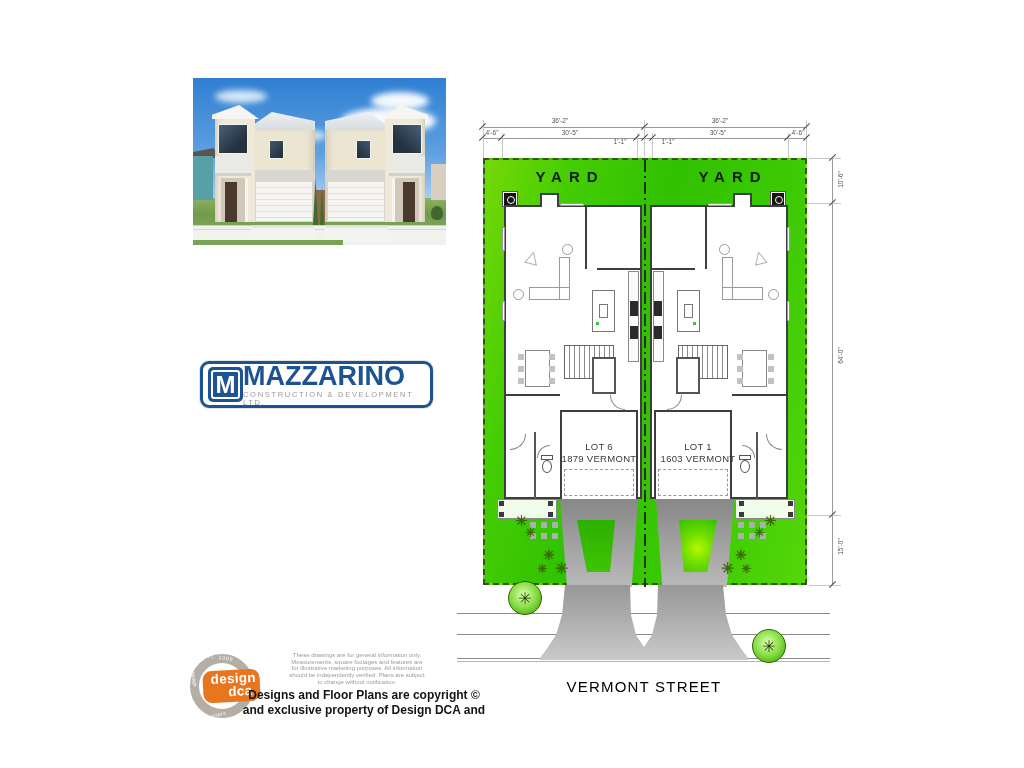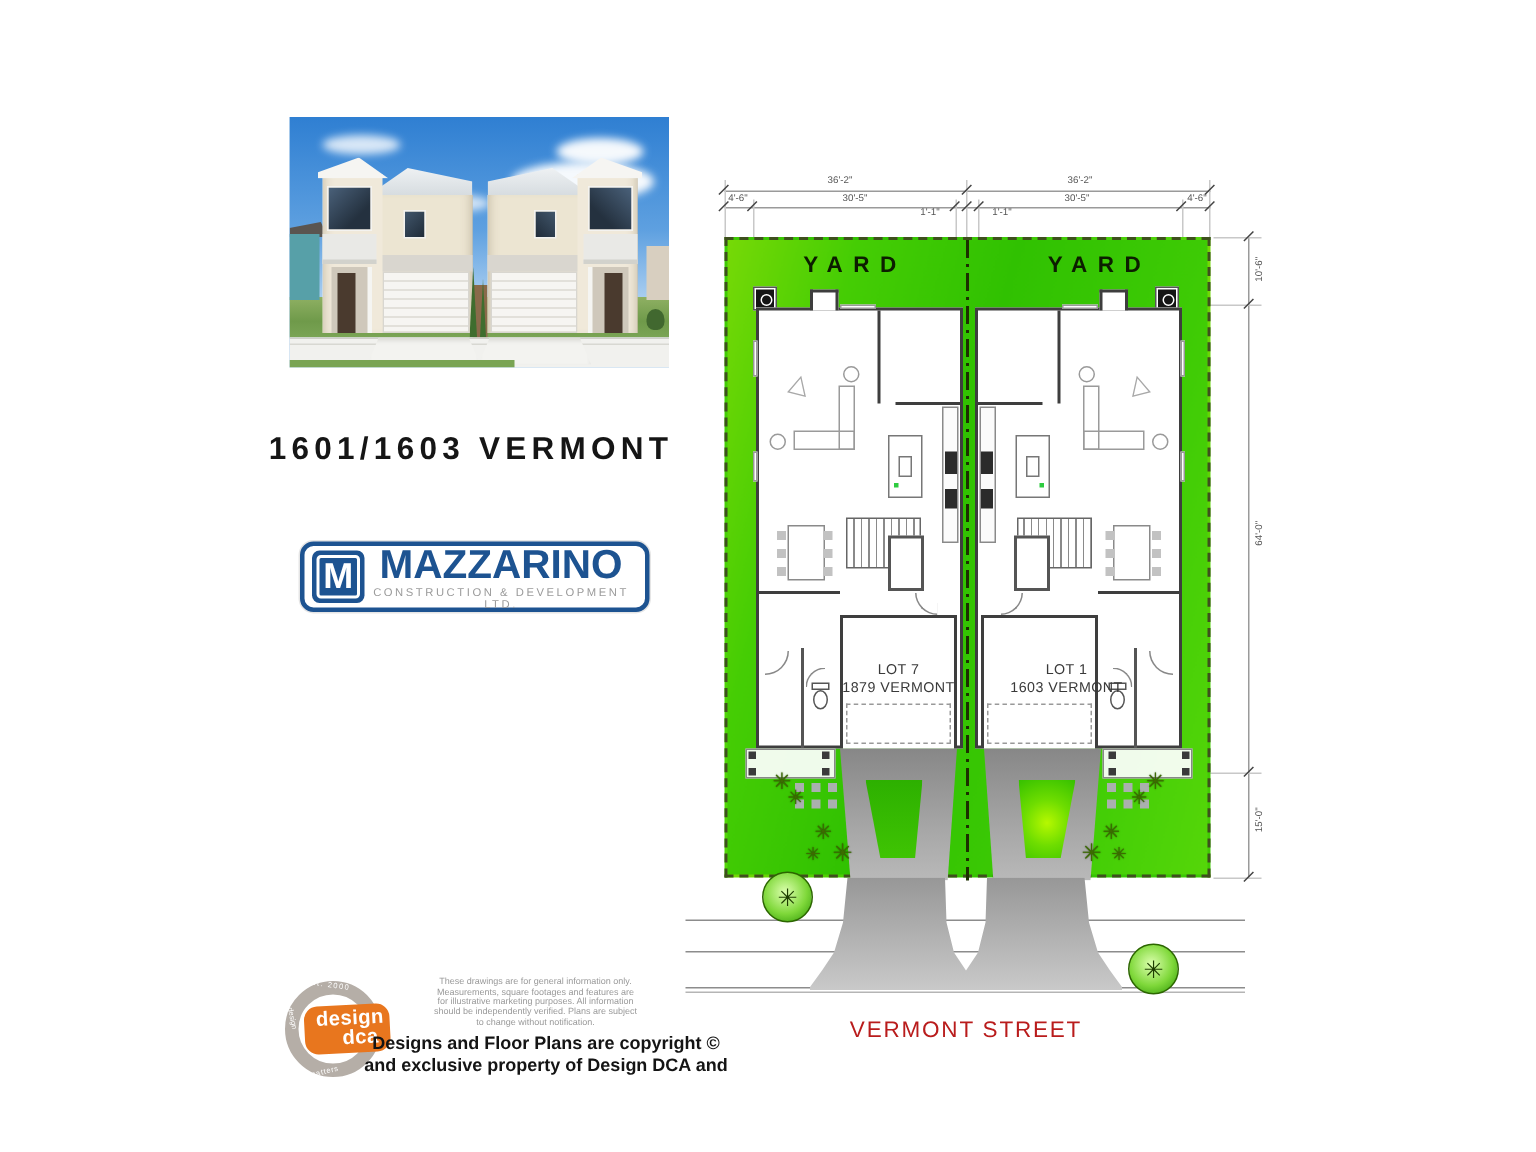--- a/index.html
+++ b/index.html
@@ -55,21 +55,21 @@
   .tb2 { font-size:19px; font-weight:bold; letter-spacing:5px; margin-top:3px; }
   .tb3 { font-size:15.5px; font-weight:bold; letter-spacing:2px; margin-top:4px; }
 
   
   .maz { left:200px; top:361px; width:233px; height:47px; border:3px solid #1d5391; border-radius:9px;
          background:#fff; display:flex; align-items:center; padding:3px 5px; box-shadow:0 0 0 1px #e5e5e5; }
   .maz-badge { position:relative; width:35px; height:35px; background:#1d5391; border-radius:5px; flex:0 0 auto;
                display:flex; align-items:center; justify-content:center; color:#fff; font-weight:bold; font-size:24px; }
   .maz-badge::after { content:""; position:absolute; inset:3px; border:2px solid #fff; border-radius:3px; }
   .maz-badge span { position:relative; z-index:1; }
-  .maz-text { flex:1; text-align:center; line-height:1; }
+  .maz-text { flex:1; line-height:1; }
   .maz-name { color:#1d5391; font-weight:bold; font-size:27px; letter-spacing:0; }
   .maz-sub { color:#9a9a9a; font-size:7.5px; letter-spacing:1.7px; margin-top:1px; }
 
   
   .dca { left:186px; top:650px; width:78px; height:78px; }
   .dca-ring { position:absolute; left:4px; top:4px; width:64px; height:64px; border:9px solid #b5aea7; border-radius:50%; }
   .dca-ring-top { position:absolute; left:18px; top:4px; font-size:5px; color:#fff; letter-spacing:1px; transform:rotate(8deg); }
   .dca-ring-side { position:absolute; left:1px; top:26px; font-size:5px; color:#fff; transform:rotate(78deg); }
   .dca-ring-bot { position:absolute; left:20px; top:62px; font-size:5px; color:#fff; transform:rotate(-14deg); letter-spacing:.5px;}
   .dca-blob { position:absolute; left:17px; top:20px; width:57px; height:32px; background:#e8761e; border-radius:9px;
@@ -131,21 +131,21 @@
   .u-arc2 { position:absolute; left:6px; top:229px; width:16px; height:16px; border-right:1px solid #888; border-bottom:1px solid #888; border-radius:0 0 100% 0; }
   .u-arc3 { position:absolute; left:33px; top:240px; width:13px; height:13px; border-left:1px solid #888; border-top:1px solid #888; border-radius:100% 0 0 0; }
   .u-porch { position:absolute; left:-7px; top:294px; width:60px; height:20px; border:1.5px solid #888; background:rgba(255,255,255,.92); }
   .u-porch::before { content:""; position:absolute; left:1px; top:1px; width:5px; height:5px; background:#3a3a3a;
      box-shadow:49px 0 0 #3a3a3a,0 11px 0 #3a3a3a,49px 11px 0 #3a3a3a; }
   .u-win1 { position:absolute; left:-2px; top:22px; width:3px; height:24px; background:#fff; border:1px solid #999; }
   .u-win2 { position:absolute; left:-2px; top:96px; width:3px; height:20px; background:#fff; border:1px solid #999; }
   .u-win3 { position:absolute; left:56px; top:-2px; width:24px; height:3px; background:#fff; border:1px solid #999; }
 
   .lot-label { position:absolute; top:281px; width:100px; text-align:center; font-size:9.5px; line-height:11.5px; color:#3a3a3a; letter-spacing:.3px; }
-  .lot-l { left:64px; } .lot-r { left:176px; }
+  .lot-l { left:64px; } .lot-r { left:163px; }
 
   .drive-upper { position:absolute; top:339px; width:78px; height:88px;
      background:linear-gradient(180deg,#878787,#a6a6a6 60%,#b9b9b9);
      clip-path:polygon(0 0,100% 0,92% 100%,9% 100%); }
   .du-l { left:75px; } .du-r { left:171px; transform:scaleX(-1); }
   .island { position:absolute; top:360px; width:38px; height:52px; clip-path:polygon(0 0,100% 0,87% 100%,26% 100%); }
   .isl-l { left:92px; background:linear-gradient(180deg,#2db000,#3fc403); }
   .isl-r { left:194px; transform:scaleX(-1); background:radial-gradient(circle at 50% 55%,#b6f800 0%,#6edd00 45%,#35c000 100%); }
 
   .stones { position:absolute; top:362px; width:6px; height:6px; background:#aab0ae;
@@ -159,21 +159,21 @@
   .swalk { height:1px; background:#8c8c8c; left:457px; width:373px; }
   .apron { left:540px; top:585px; width:112px; height:75px; position:absolute;
      background:linear-gradient(180deg,#979797,#c9c9c9);
      clip-path:polygon(25px 0,90px 0,91px 30px,96px 50px,104px 62px,112px 73px,112px 75px,0 75px,0 73px,8px 62px,16px 50px,22px 30px); }
   .apron-r { left:636px; transform:scaleX(-1); }
   .tree { position:absolute; width:34px; height:34px; border-radius:50%; border:1.5px solid #2c6600;
      background:radial-gradient(circle at 45% 40%,#dcffae,#7fd83a 55%,#46ab15 85%,#2f8a0a);
      color:#1d3d00; font-size:16px; line-height:34px; text-align:center; font-family:"DejaVu Sans",sans-serif;}
   .tree::before { content:"✳"; }
   .tree-l { left:508px; top:581px; } .tree-r { left:752px; top:629px; }
-  .street-label { left:544px; top:678px; width:200px; text-align:center; font-size:15px; letter-spacing:1.2px; color:#b91c1c; }
+  .street-label { left:544px; top:678px; width:200px; text-align:center; font-size:15px; letter-spacing:1.2px; color:#000000; }
 
   
   .dimline { position:absolute; background:#9a9a9a; }
   .extline { position:absolute; background:#c8c8c8; }
   .tick { position:absolute; width:9px; height:1.2px; background:#444; transform:rotate(-45deg); }
   .dimtxt { position:absolute; font-size:6.5px; color:#555; text-align:center; white-space:nowrap; }
   .vlab { transform:rotate(-90deg); width:34px; }
 </style>
 </head>
 <body>
@@ -223,21 +223,20 @@
     <div class="ph-tree t2"></div>
     <div class="ph-shrub"></div>
     <div class="ph-road"></div>
     <div class="ph-road-line"></div>
     <div class="ph-drive ph-d1"></div>
     <div class="ph-drive ph-d2"></div>
     <div class="ph-strip"></div>
   </div>
 
   <div class="abs title-block">
-    <div class="tb1">1601/1603 VERMONT</div>
   </div>
 
   <div class="abs maz">
     <div class="maz-badge">
       <span>M</span>
     </div>
     <div class="maz-text">
       <div class="maz-name">MAZZARINO</div>
       <div class="maz-sub">CONSTRUCTION &amp; DEVELOPMENT LTD.</div>
     </div>
@@ -400,21 +399,21 @@
     <div class="shrub" style="left:58px;top:387px;font-size:14px;"></div>
     <div class="shrub" style="left:70px;top:399px;font-size:16px;"></div>
     <div class="shrub" style="left:52px;top:402px;font-size:12px;"></div>
     <div class="shrub" style="left:279px;top:352px;font-size:15px;"></div>
     <div class="shrub" style="left:269px;top:365px;font-size:13px;"></div>
     <div class="shrub" style="left:250px;top:387px;font-size:14px;"></div>
     <div class="shrub" style="left:236px;top:399px;font-size:16px;"></div>
     <div class="shrub" style="left:256px;top:402px;font-size:12px;"></div>
 
     <div class="lot-label lot-l">
-      <div>LOT 7</div>
+      <div>LOT 6</div>
       <div>1879 VERMONT</div>
     </div>
     <div class="lot-label lot-r">
       <div>LOT 1</div>
       <div>1603 VERMONT</div>
     </div>
   </div>
 
   <div class="apron"></div>
   <div class="apron apron-r"></div>

